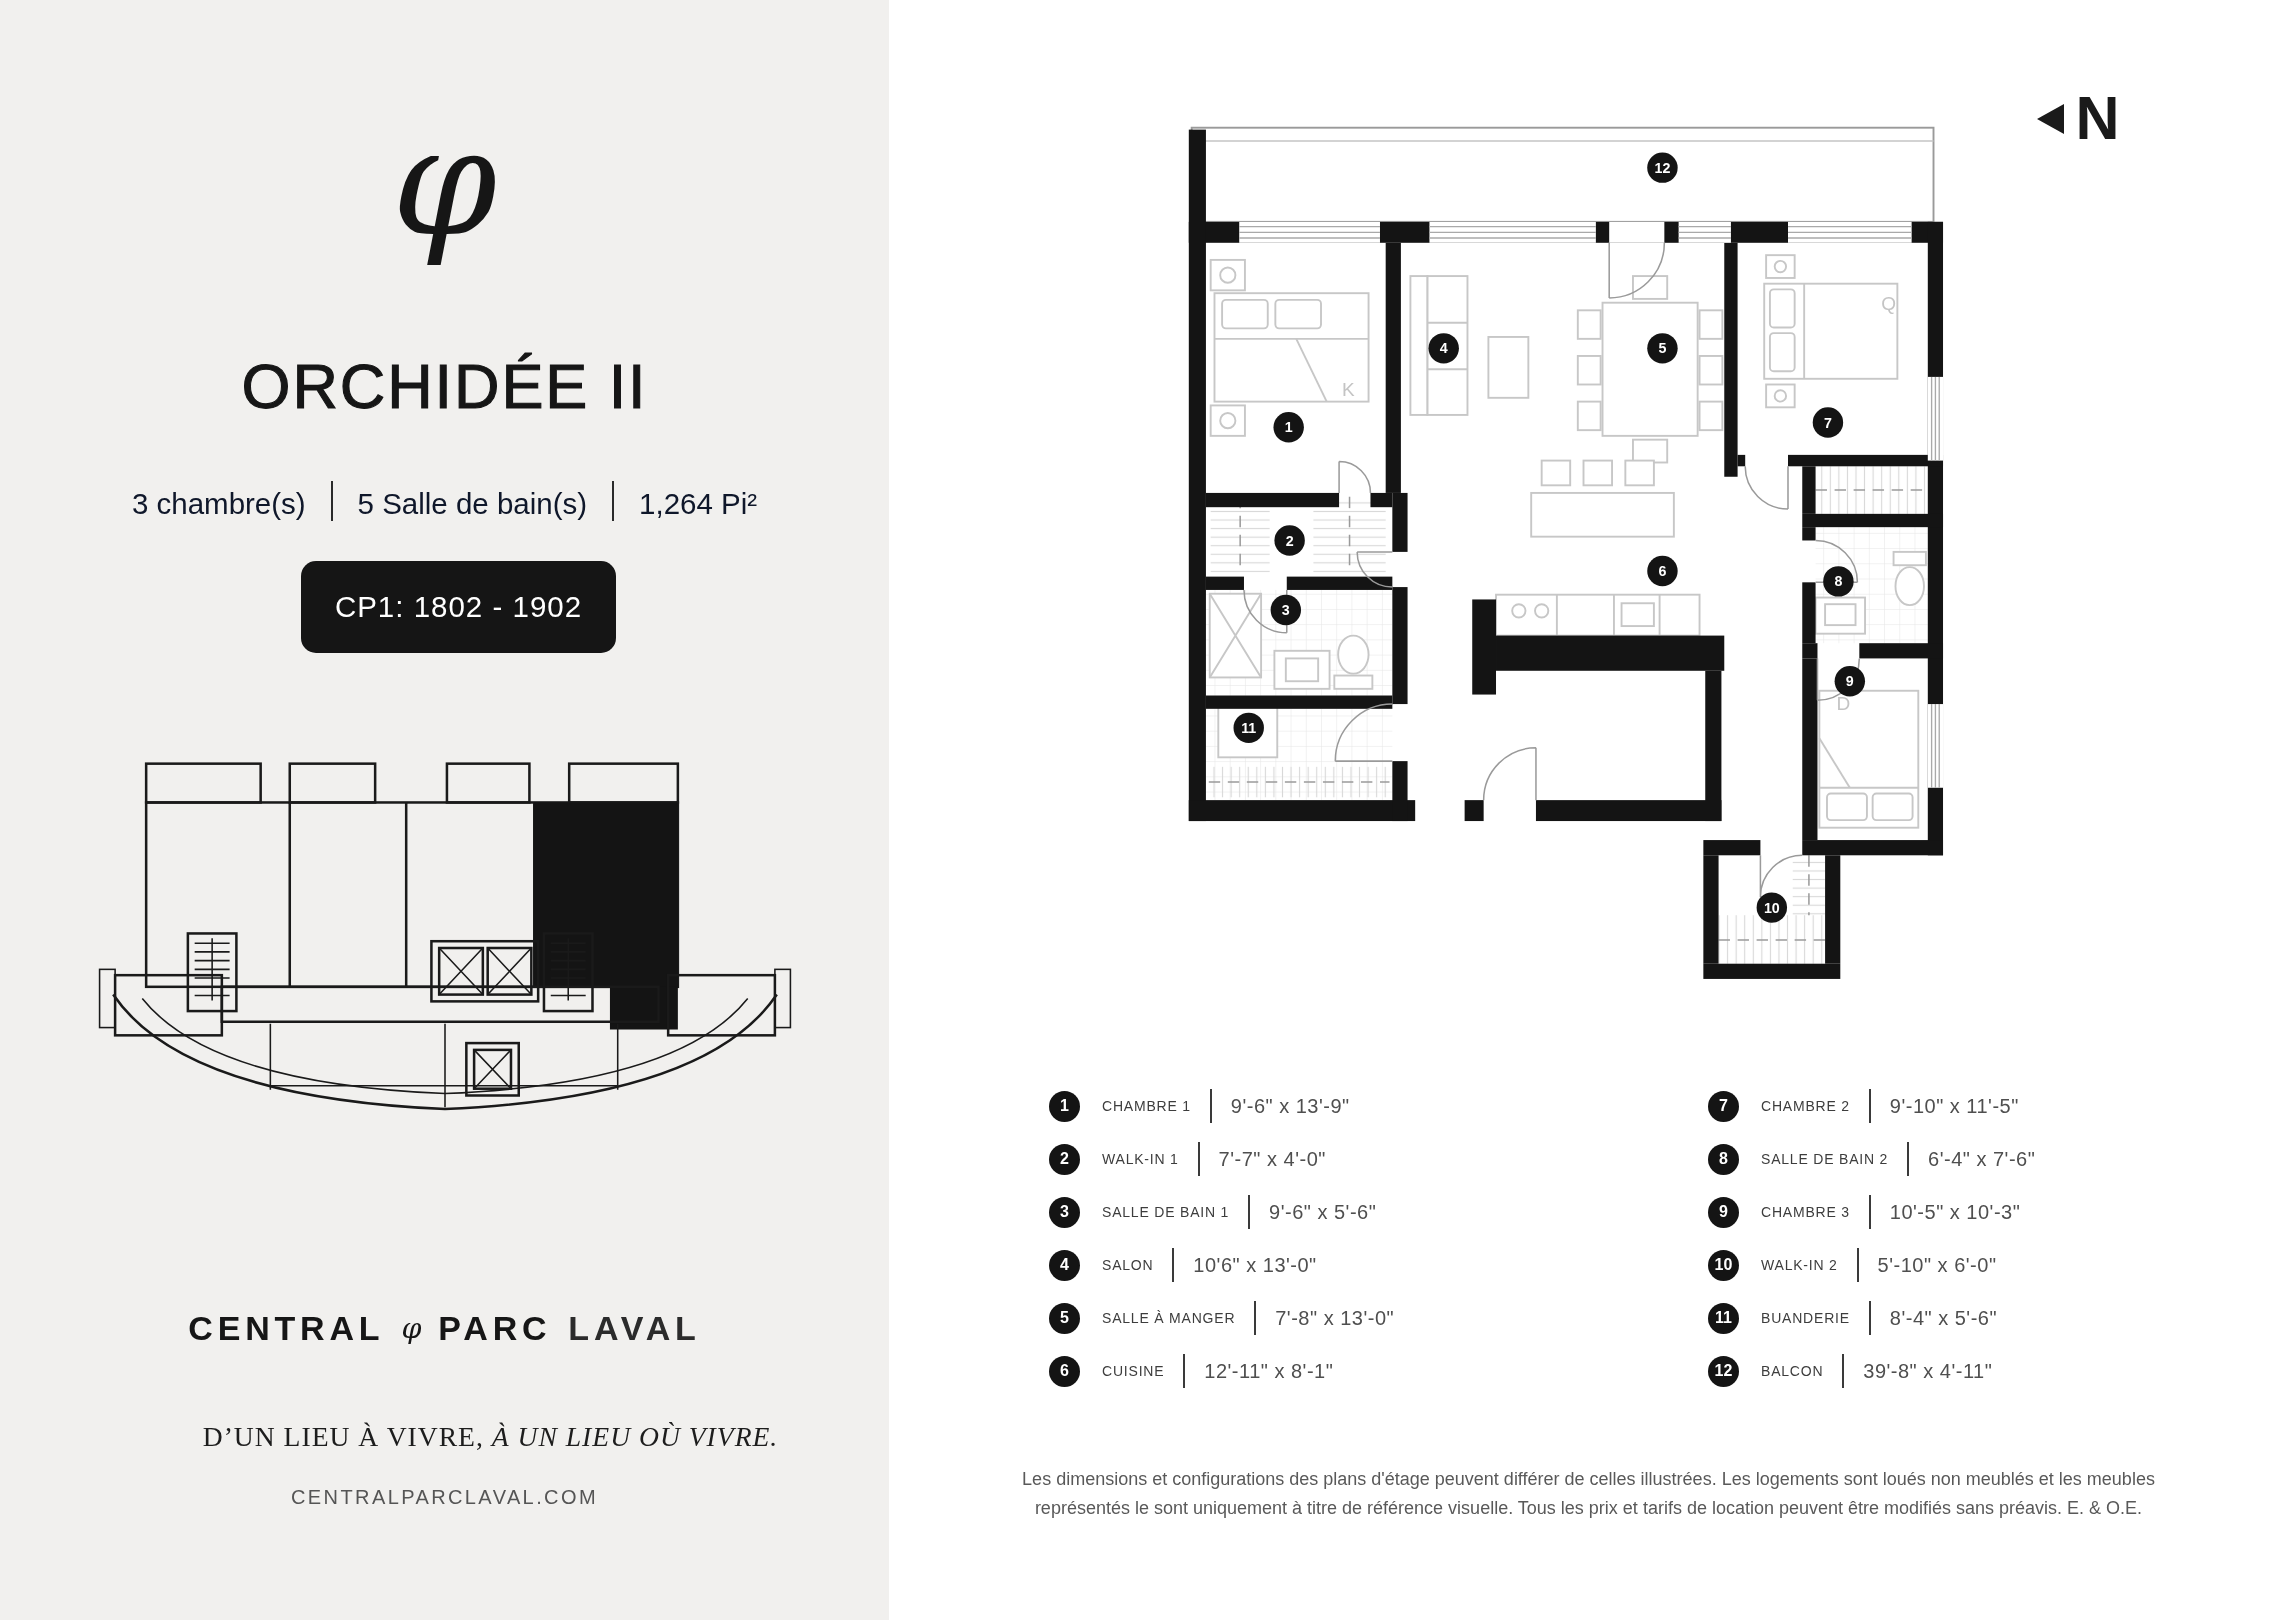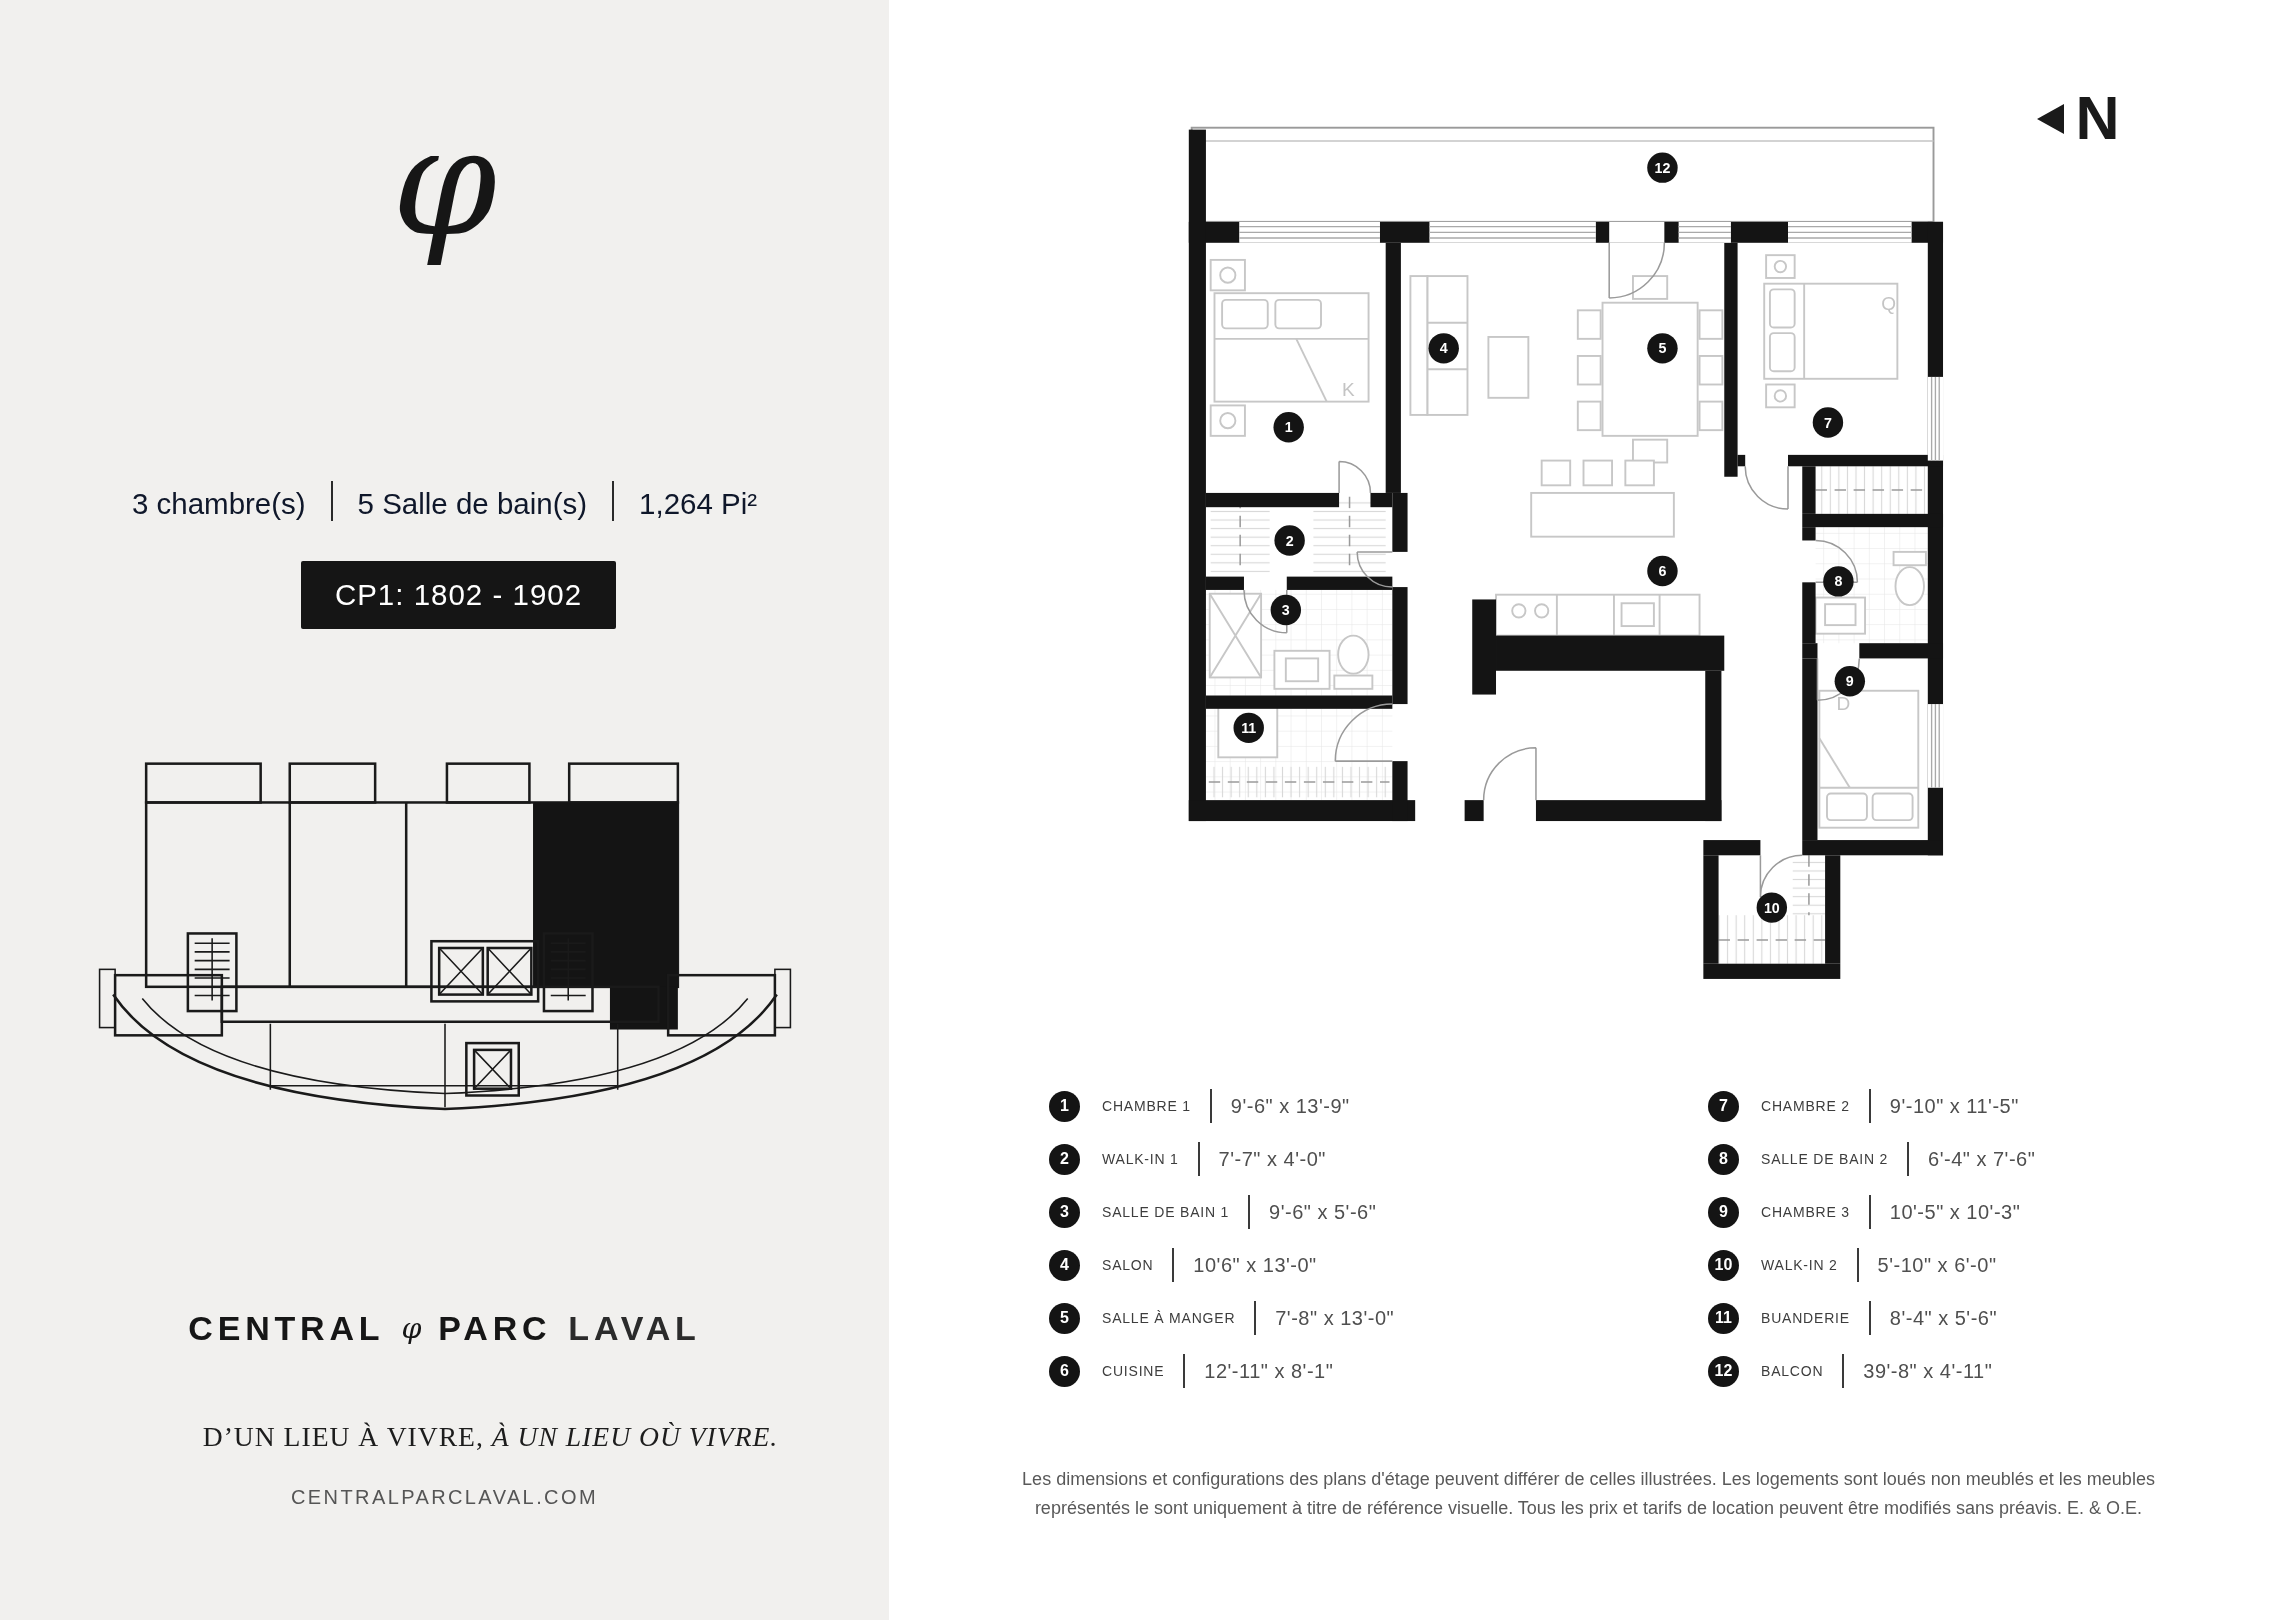--- a/index.html
+++ b/index.html
@@ -11,21 +11,21 @@
   }
   
   #sidebar{position:absolute;left:0;top:0;width:889px;height:1621px;background:#f1f0ee;}
   .sb{position:absolute;left:0;width:889px;text-align:center;}
   .logo{top:107px;font-family:"DejaVu Serif",serif;font-style:italic;font-size:150px;line-height:1;color:#161616;}
   .title{top:350px;font-size:63px;font-weight:500;letter-spacing:1.9px;color:#161616;-webkit-text-stroke:1.1px #161616;}
   .specs{top:481px;display:flex;justify-content:center;align-items:flex-end;gap:25px;font-size:29.5px;color:#0f172a;}
   .spec-sep{width:1.9px;height:40px;background:#2a2a2a;}
   .badge-wrap{top:561px;}
   .badge{display:inline-block;background:#151515;color:#fff;font-size:29.5px;letter-spacing:1px;
-         padding:17px 34px;border-radius:2px;margin-left:28px;}
+         padding:29px 34px;border-radius:15px;margin-left:28px;}
   .brand{top:1309px;display:flex;justify-content:center;align-items:center;gap:17px;color:#161616;}
   .brand .b1{font-size:34px;font-weight:700;letter-spacing:4.8px;}
   .brand .bphi{font-family:"DejaVu Serif",serif;font-style:italic;font-size:28.5px;}
   .brand .b2{font-size:34px;font-weight:700;letter-spacing:4.8px;color:#2b2b2b;}
   .tagline{top:1421px;font-family:"Liberation Serif",serif;font-size:27.6px;letter-spacing:1px;color:#1d1d1d;padding-left:46px;}
   .tagline .it{font-style:italic;}
   .site{top:1486px;font-size:20px;letter-spacing:2.4px;color:#555;}
   #keyplan{position:absolute;left:86px;top:744px;}
   
   #north{position:absolute;left:2037px;top:88px;display:flex;align-items:center;gap:11.4px;}
@@ -52,20 +52,21 @@
   .door{fill:none;stroke:#9a9a9a;stroke-width:1.6;}
   .win{stroke:#a9a9a9;stroke-width:1.4;}
   .kp{fill:none;stroke:#1a1a1a;stroke-width:2.6;}
   .kpthin{fill:none;stroke:#1a1a1a;stroke-width:1.6;}
 </style>
 </head>
 <body>
 
 <div id="sidebar">
   <div class="sb logo">φ</div>
+  <div class="sb title">ORCHIDÉE II</div>
   <div class="sb specs">
     <span>3 chambre(s)</span>
     <span class="spec-sep"></span>
     <span>5 Salle de bain(s)</span>
     <span class="spec-sep"></span>
     <span>1,264 Pi²</span>
   </div>
   <div class="sb badge-wrap">
     <span class="badge">CP1: 1802 - 1902</span>
   </div>

